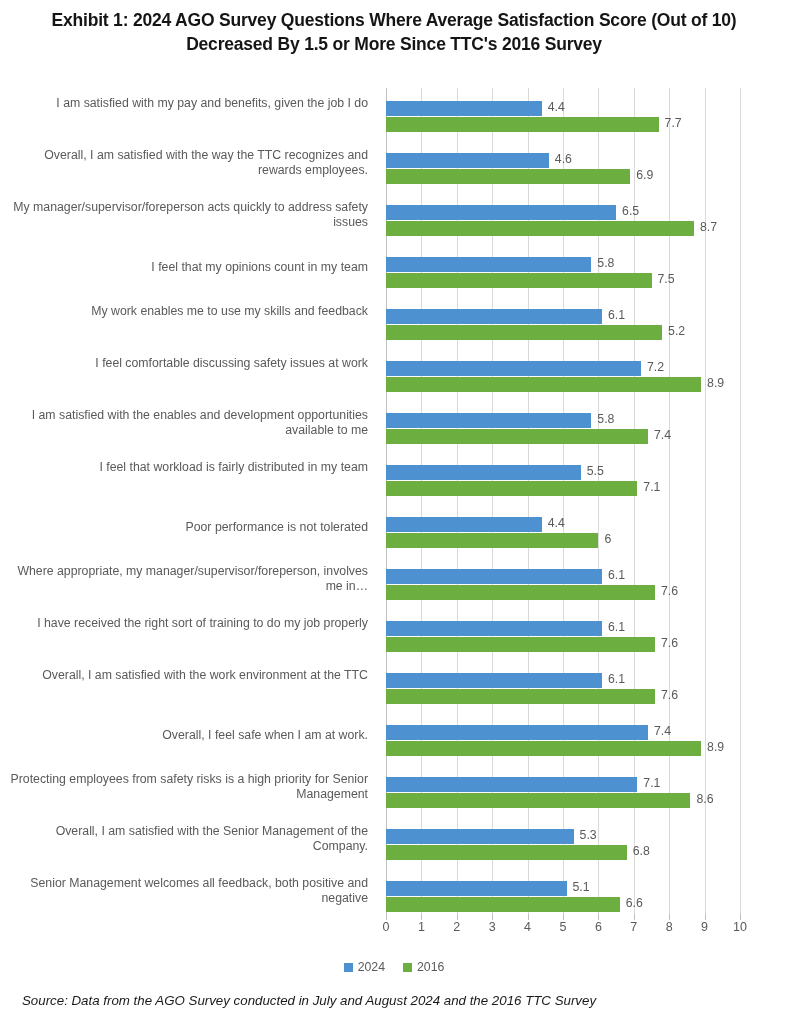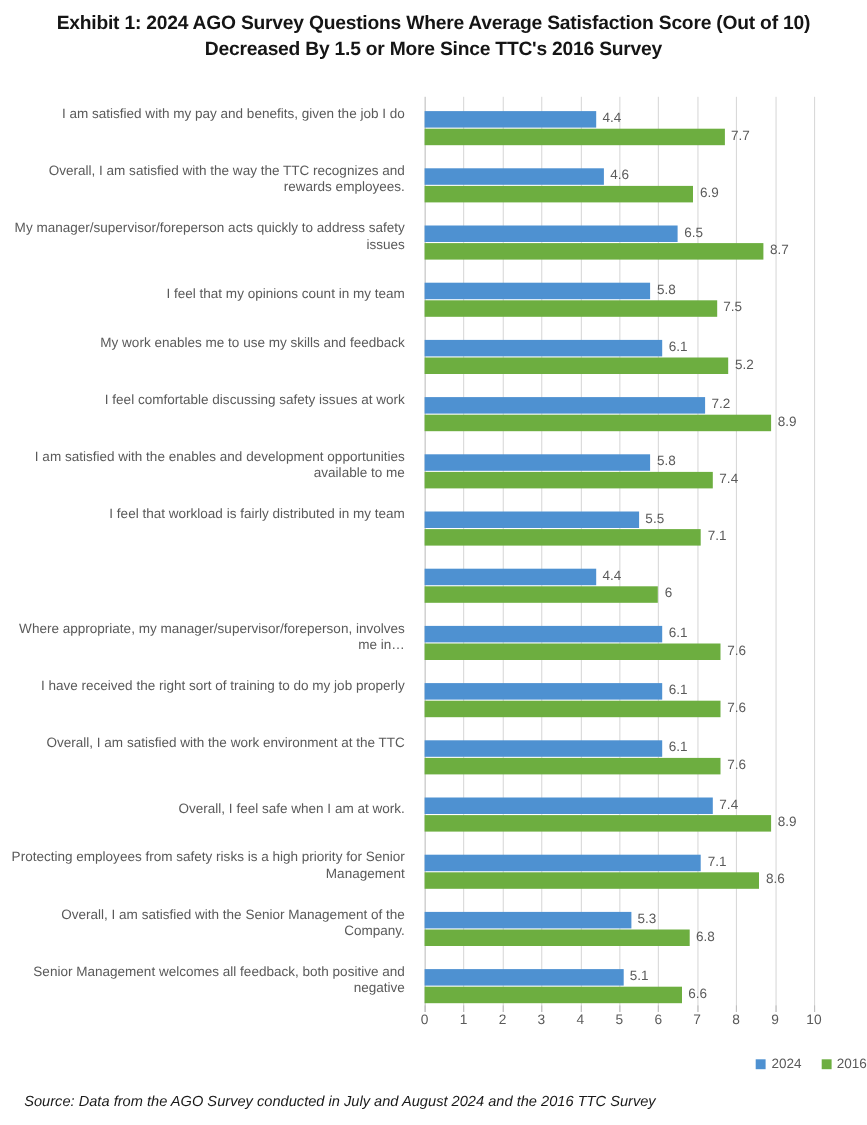--- a/index.html
+++ b/index.html
@@ -73,21 +73,21 @@
     font-size:12.5px;color:#5a5a5a;
     transform:translateX(-50%);
     text-align:center;
   }
   .tickmark{
     position:absolute;top:-6px;width:1px;height:6px;background:#bfbfbf;
   }
   
   .legend{
     position:absolute;left:0;top:960px;width:788px;
-    display:flex;justify-content:flex-end;align-items:center;gap:18px;
+    display:flex;justify-content:center;align-items:center;gap:18px;
   }
   .legend-item{display:flex;align-items:center;gap:5px;}
   .swatch{width:9px;height:9px;display:inline-block;}
   .legend-text{font-size:12.3px;color:#5a5a5a;}
   
   .source{
     position:absolute;left:22px;top:993px;
     font-size:13.3px;font-style:italic;color:#1a1a1a;
     font-family:"Liberation Sans",sans-serif;
   }
@@ -115,20 +115,23 @@
         <div class="row-label" style="top: 2px;">My work enables me to use my skills and feedback</div>
       </div>
       <div class="row" style="top: 266px;">
         <div class="row-label" style="top: 2px;">I feel comfortable discussing safety issues at work</div>
       </div>
       <div class="row" style="top: 318px;">
         <div class="row-label" style="top: 2px;">I am satisfied with the enables and development opportunities available to me</div>
       </div>
       <div class="row" style="top: 370px;">
         <div class="row-label" style="top: 2px;">I feel that workload is fairly distributed in my team</div>
+      </div>
+      <div class="row" style="top: 422px;">
+        <div class="row-label" style="top: 10px;">Poor performance is not tolerated</div>
       </div>
       <div class="row" style="top: 474px;">
         <div class="row-label" style="top: 2px;">Where appropriate, my manager/supervisor/foreperson, involves me in…</div>
       </div>
       <div class="row" style="top: 526px;">
         <div class="row-label" style="top: 2px;">I have received the right sort of training to do my job properly</div>
       </div>
       <div class="row" style="top: 578px;">
         <div class="row-label" style="top: 2px;">Overall, I am satisfied with the work environment at the TTC</div>
       </div>

